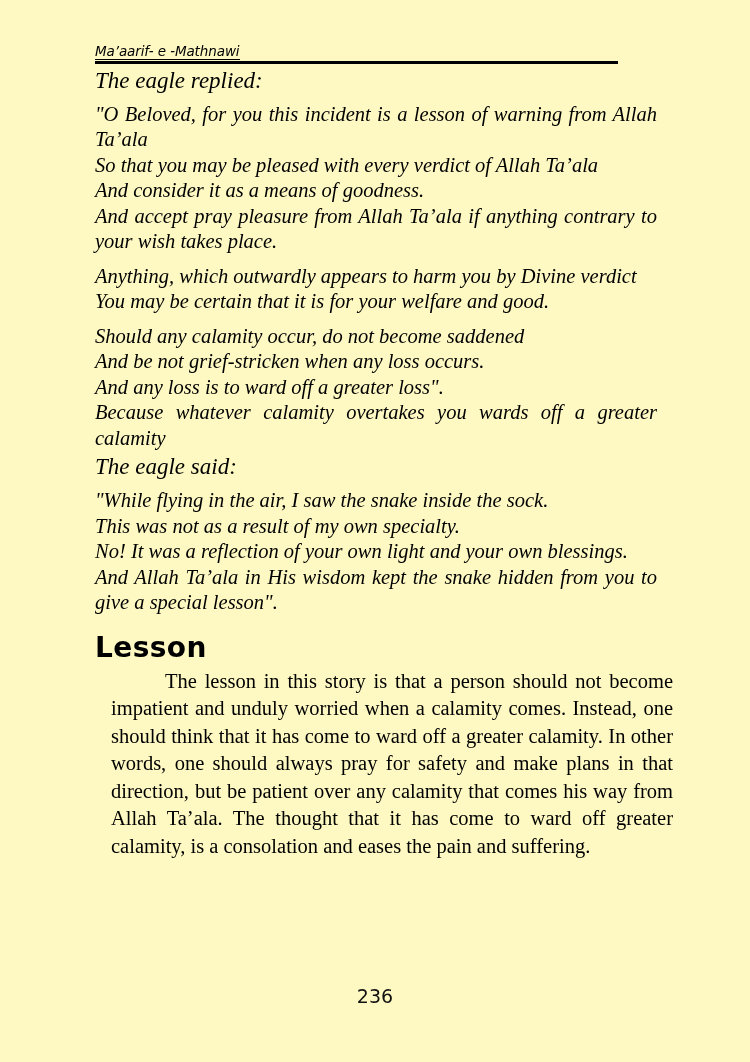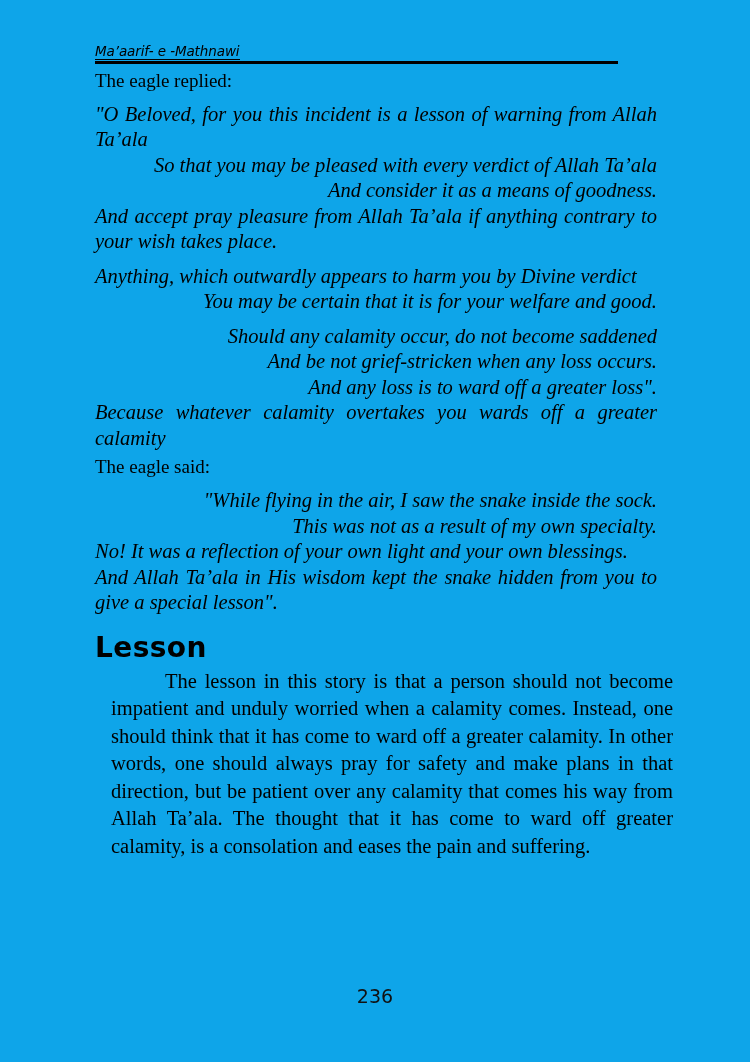--- a/index.html
+++ b/index.html
@@ -15,21 +15,21 @@
     color: #000000;
     overflow: hidden;
   }
 
   .page {
     position: absolute;
     left: 0;
     top: 0;
     width: 750px;
     height: 1062px;
-    background: #0ea5e9;
+    background: #fef9c3;
   }
 
   .content {
     position: absolute;
     left: 95px;
     top: 42px;
     width: 562px;
   }
 
   
@@ -49,44 +49,45 @@
   }
   .header-rule {
     width: 523px;
     height: 2.6px;
     background: #000;
     margin-top: 1px;
   }
 
   
   .speaker {
-    font-size: 19px;
+    font-size: 23px;
     line-height: 25px;
     margin: 3px 0 0 0;
     white-space: pre-wrap;
+    font-style: italic;
   }
 
   
   .stanza {
     font-style: italic;
     font-size: 20.5px;
     line-height: 25.5px;
     margin: 9px 0 0 0;
   }
   .stanza .vline {
     text-align: justify;
     text-justify: inter-word;
     margin: 0;
   }
   
   .stanza .vline.just {
     text-align-last: left;
   }
   .stanza .vline.nowrap-line {
-    text-align: right;
+    text-align: left;
   }
 
   
   .section-heading {
     font-family: "DejaVu Sans", "Liberation Sans", sans-serif;
     font-weight: bold;
     font-size: 28px;
     line-height: 28px;
     letter-spacing: 0.4px;
     margin: 18px 0 6px 0;

